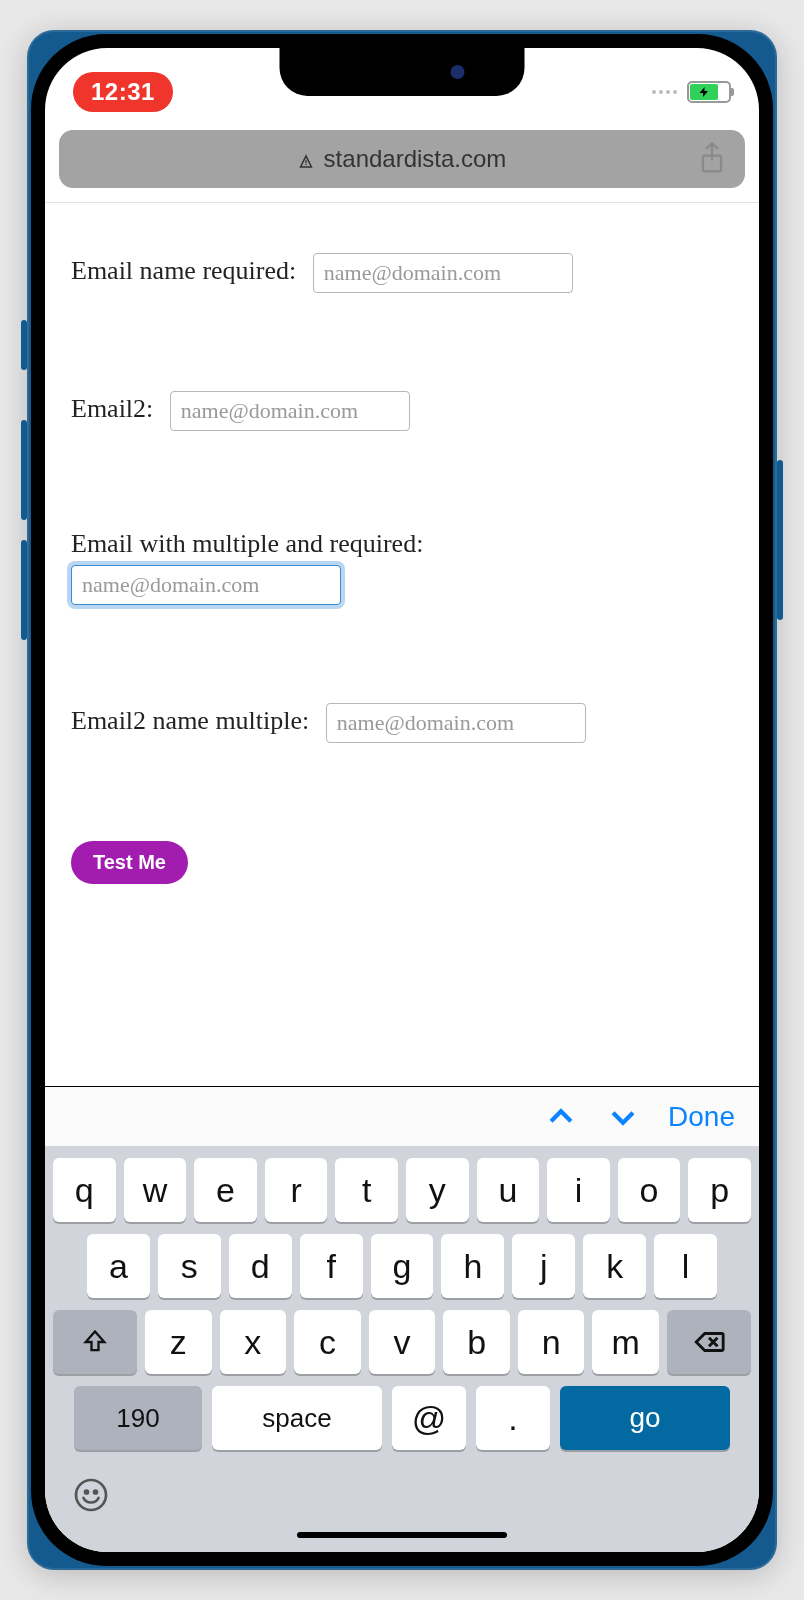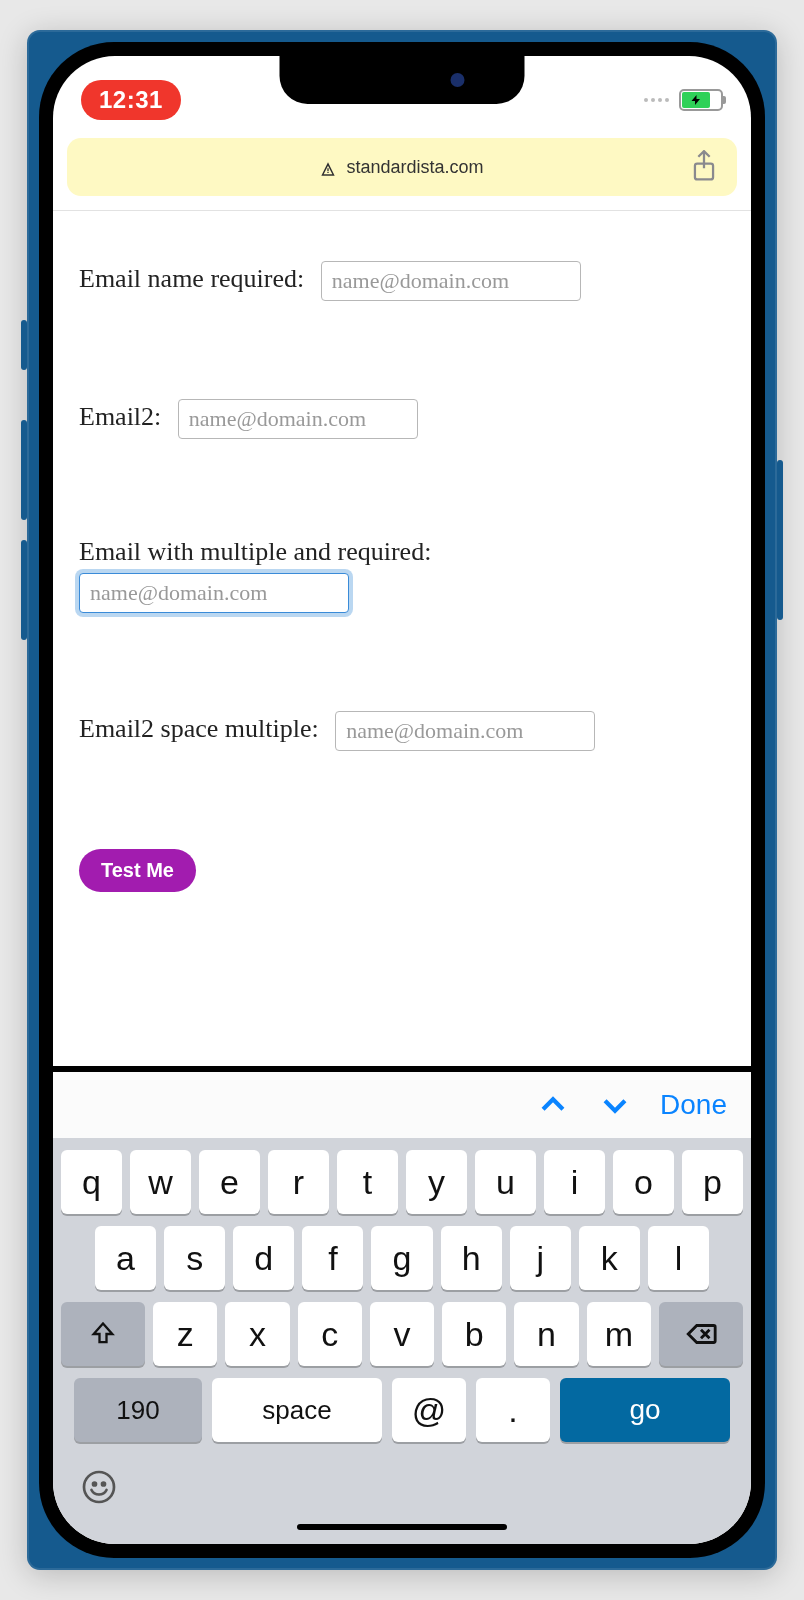--- a/index.html
+++ b/index.html
@@ -9,22 +9,22 @@
       background: #e8e8e8;
       font-family: -apple-system, BlinkMacSystemFont, "Helvetica Neue", Arial, sans-serif;
       display: flex;
       justify-content: center;
       align-items: center;
     }
     .phone-frame {
       width: 750px;
       height: 1540px;
       background: #155a8e;
-      border-radius: 13px;
-      padding: 12px;
+      border-radius: 27px;
+      padding: 4px;
       position: relative;
       box-shadow: 0 5px 30px rgba(0,0,0,0.2), inset 0 0 0 2px rgba(255,255,255,0.1);
     }
     .phone-inner {
       width: 100%;
       height: 100%;
       background: #000;
       border-radius: 75px;
       padding: 14px;
     }
@@ -91,26 +91,26 @@
     }
     .battery-fill {
       position:absolute; left:1px; top:1px; bottom:1px; width: 70%;
       background: #2fd158; border-radius: 2px;
       display:flex; align-items:center; justify-content:center;
       color:#000; font-size:14px; font-weight:bold;
     }
 
     .url-bar {
       margin: 12px 14px 8px 14px;
-      background: #fef9c3;
+      background: #a3a3a3;
       border-radius: 14px;
       height: 58px;
       display:flex; align-items:center; justify-content:center;
       color: #333;
-      font-size: 18px;
+      font-size: 24px;
       position: relative;
     }
     .url-bar .lock { width:16px; height:16px; margin-right:10px; display:inline-flex; }
     .share-icon {
       position:absolute; right:18px; top:50%; transform:translateY(-50%);
       width: 30px; height: 34px;
       color:#888;
     }
 
     .divider { height:1px; background:#e2e2e2; margin-top:6px; }
@@ -144,22 +144,22 @@
     }
     .btn-submit {
       font-family: Arial, sans-serif;
       background: #a21caf;
       color:#fff; font-weight:700; font-size:20px;
       border:none; border-radius: 22px;
       padding: 10px 22px;
     }
 
     .kb-bar {
-      height: 72px;
-      border-top: 6px solid #000000;
+      height: 60px;
+      border-top: 1px solid #000000;
       display:flex; align-items:center; justify-content:flex-end;
       padding: 0 24px; gap: 28px;
       background:#fbfbfb;
     }
     .kb-nav { color:#0a84ff; display:flex; align-items:center; }
     .kb-done { color:#0a84ff; font-size: 28px; font-family:-apple-system, Arial, sans-serif; }
 
     .keyboard {
       background: #d1d4da;
       padding: 12px 8px 20px 8px;
@@ -254,21 +254,21 @@
           <label>Email2: </label>
           <input class="txt-input" style="width: 240px;" placeholder="name@domain.com">
         </div>
 
         <div class="field-row stack">
           <label>Email with multiple and required:</label>
           <input class="txt-input focused" style="width: 270px;" placeholder="name@domain.com">
         </div>
 
         <div class="field-row">
-          <label>Email2 space multiple: </label>
+          <label>Email2 name multiple: </label>
           <input class="txt-input" placeholder="name@domain.com" style="">
         </div>
 
         <button class="btn-submit">Test Me</button>
 
       </div>
 
       <div class="kb-bar">
         <span class="kb-nav">
           <svg viewBox="0 0 24 24" width="34" height="34" fill="none" stroke="#0a84ff" stroke-width="3">

